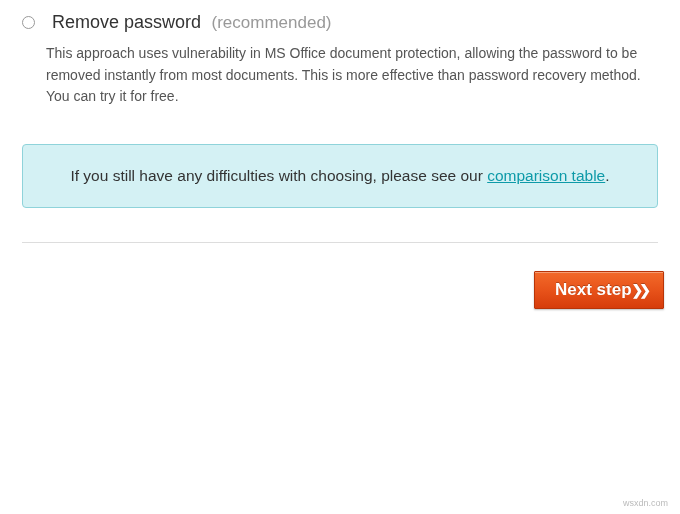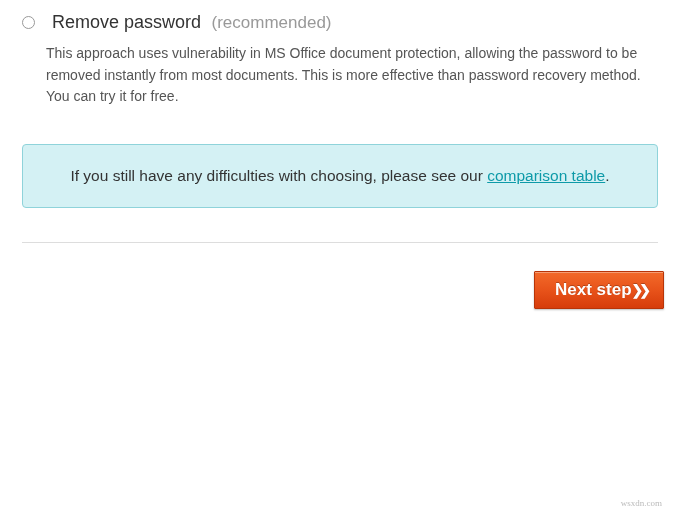--- a/index.html
+++ b/index.html
@@ -86,25 +86,25 @@
       box-shadow: inset 0 1px 0 rgba(255,255,255,0.35), 0 1px 2px rgba(0,0,0,0.25);
       text-shadow: 0 -1px 0 rgba(0,0,0,0.25);
     }
     .chevrons {
       display: inline-block;
       letter-spacing: -4px;
       font-size: 14px;
     }
     .watermark {
       position: absolute;
-      right: 18px;
+      right: 12px;
       top: 498px;
       font-size: 9px;
       color: #bbb;
-      font-family: Liberation Serif, serif;
+      font-family: Liberation Sans, sans-serif;
     }
   </style>
 </head>
 <body>
 
 <div class="content">
 
   <div class="option">
     <div class="option-header">
       <span class="radio"></span>

